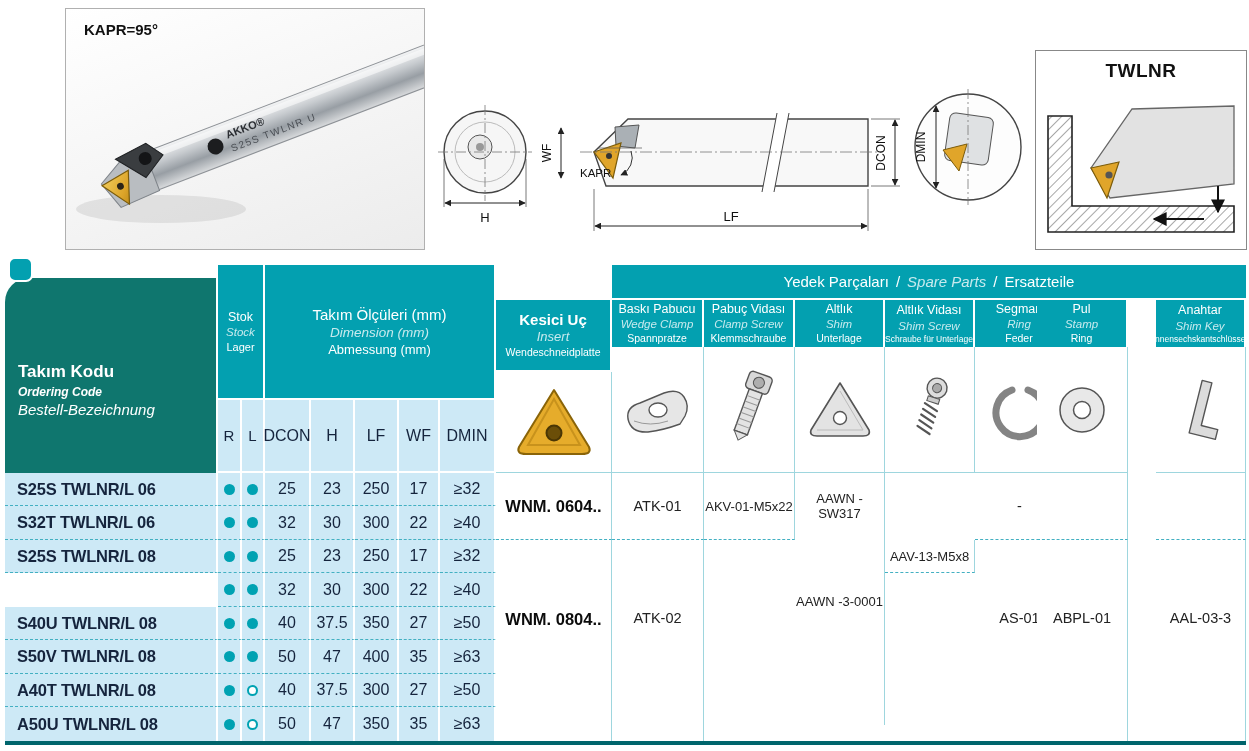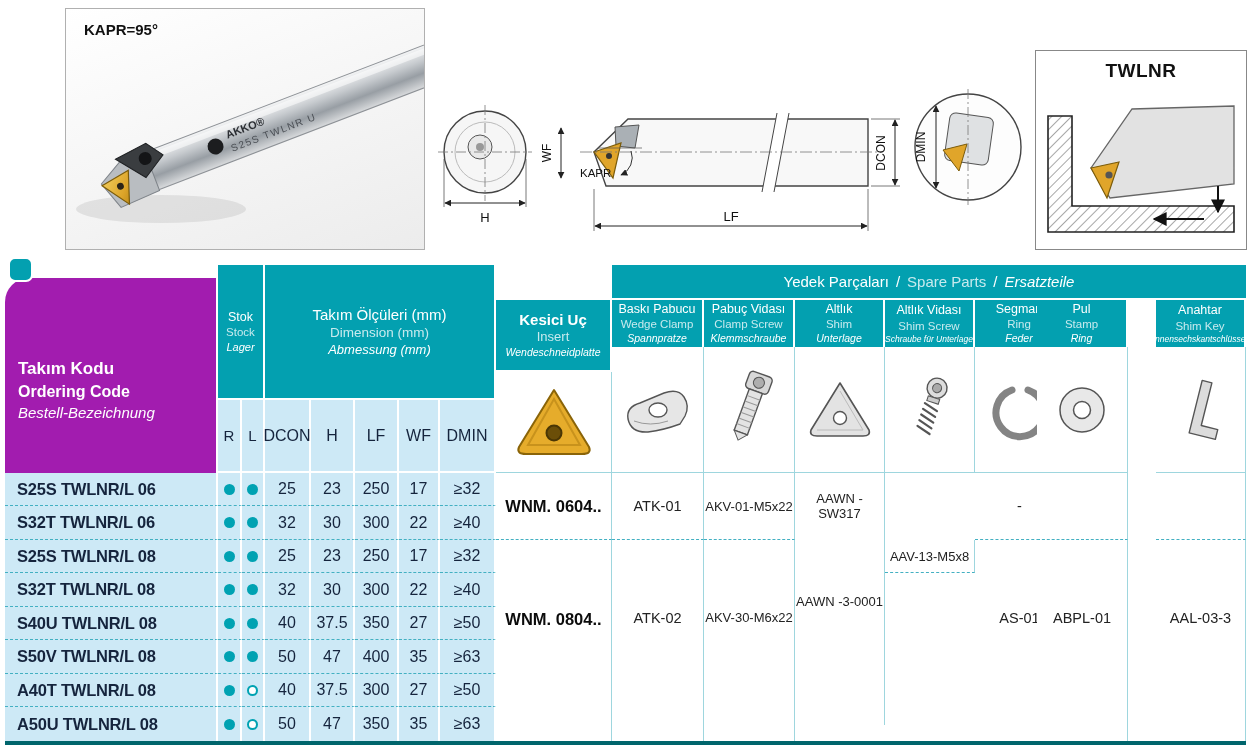--- a/index.html
+++ b/index.html
@@ -2,26 +2,26 @@
 <html><head>
 <meta charset="utf-8">
 <style>
   *{margin:0;padding:0;box-sizing:border-box}
   html,body{width:1249px;height:751px}
   body{position:relative;background:#fff;font-family:"Liberation Sans",sans-serif;overflow:hidden}
   .abs{position:absolute}
   #tbl{position:absolute;left:5px;top:256px;width:1241px;height:495px}
   .cell{position:absolute;display:flex;align-items:center;justify-content:center;text-align:center}
   .teal{background:#03a0b0;color:#fff}
-  .dk{background:#a21caf;color:#fff}
+  .dk{background:#0f766e;color:#fff}
   .lb{background:#cde9f6;color:#15243d}
   .wt{background:#fff;border-right:1px solid #9ed6de;color:#222}
   .col3{flex-direction:column;line-height:1.3}
-  .en{color:rgba(255,255,255,.78)}
-  .de{font-style:italic}
+  .en{font-style:italic;color:rgba(255,255,255,.78)}
+  .de{}
   .brd{border-right:2px solid #fff}
   .dashb{border-bottom:1px dashed #43b0c2}
   .code{justify-content:flex-start;padding-left:12px;font-weight:700;font-size:16.5px;letter-spacing:-.2px}
   .dv{font-size:16px}
   .dot{width:11px;height:11px;border-radius:50%;display:inline-block}
   .dot-filled{background:#00a2b2}
   .dot-hollow{background:#fff;border:2px solid #00a2b2}
   .pc{font-size:13px}
   .pc2{font-size:14.5px}
   .insname{font-weight:700;font-size:16.5px;color:#0c0c0c}
@@ -145,21 +145,21 @@
     <line x1="182" y1="104" x2="182" y2="130" stroke="#111" stroke-width="2" marker-end="url(#arrB)"></line>
   </svg>
 </div>
 
 <div id="tbl">
 
   <div class="abs" style="left:3px;top:1px;width:25px;height:25px;border-radius:7px;background:#03a0b0;border:2px solid #fff;z-index:3"></div>
 
   <div class="dk" style="position:absolute;left:0;top:22px;width:213px;height:195px;border-top-left-radius:24px;border-right:2px solid #fff;display:flex;flex-direction:column;justify-content:center;padding:30px 0 0 13px;line-height:1.35">
     <div style="font-weight:700;font-size:17px">Takım Kodu</div>
-    <div style="font-weight:700;font-size:16px">Ordering Code</div>
+    <div style="font-weight:700;font-style:italic;font-size:12px">Ordering Code</div>
     <div style="font-style:italic;font-size:15px">Bestell-Bezeichnung</div>
   </div>
 
   <div class="cell teal col3 brd" style="left:260px;top:9px;width:231px;height:133px">
     <div style="font-size:15px">Takım Ölçüleri (mm)</div>
     <div class="en" style="font-size:13.5px">Dimension (mm)</div>
     <div class="de" style="font-size:13px">Abmessung (mm)</div>
   </div>
 
   <div class="cell teal col3 brd" style="left:213px;top:9px;width:47px;height:133px">
@@ -320,21 +320,20 @@
     </div>
   <div class="cell lb brd c-l r2 dashb">
       <span class="dot dot-filled"></span>
     </div>
   <div class="cell lb brd dv c-dcon r2 dashb">25</div>
   <div class="cell lb brd dv c-h r2 dashb">23</div>
   <div class="cell lb brd dv c-lf r2 dashb">250</div>
   <div class="cell lb brd dv c-wf r2 dashb">17</div>
   <div class="cell lb brd dv c-dmin r2 dashb">≥32</div>
 
-  <div class="cell lb brd code c-code r3 dashb">S32T TWLNR/L 08</div>
   <div class="cell lb brd c-r r3 dashb">
       <span class="dot dot-filled"></span>
     </div>
   <div class="cell lb brd c-l r3 dashb">
       <span class="dot dot-filled"></span>
     </div>
   <div class="cell lb brd dv c-dcon r3 dashb">32</div>
   <div class="cell lb brd dv c-h r3 dashb">30</div>
   <div class="cell lb brd dv c-lf r3 dashb">300</div>
   <div class="cell lb brd dv c-wf r3 dashb">22</div>
@@ -395,21 +394,20 @@
   <div class="cell wt insname c-ins dashb" style="top:217px;height:67px">WNM. 0604..</div>
   <div class="cell wt pc2 c-p0 dashb" style="top:217px;height:67px">ATK-01</div>
   <div class="cell wt pc c-p1 dashb" style="top:217px;height:67px">AKV-01-M5x22</div>
   <div class="cell wt pc c-p2 dashb" style="top:217px;height:67px">AAWN -SW317</div>
   <div class="cell wt pc2 c-p4 dashb" style="top:217px;height:67px">-</div>
   <div class="cell wt pc2 c-p5 dashb" style="top:217px;height:67px"></div>
   <div class="cell wt pc2 c-p6 dashb" style="top:217px;height:67px"></div>
 
   <div class="cell wt insname pt c-ins" style="top:284px;height:201px">WNM. 0804..</div>
   <div class="cell wt pc2 pt c-p0" style="top:284px;height:201px">ATK-02</div>
-  <div class="cell wt pc pt c-p1" style="top:284px;height:201px">AKV-30-M6x22</div>
   <div class="cell wt pc pt c-p2" style="top:268px;height:201px">AAWN -3-0001</div>
   <div class="cell wt pc c-p3 dashb" style="top:284px;height:33px">AAV-13-M5x8</div>
   <div class="cell wt pc2 pt c-p4" style="top:284px;height:201px">AS-01</div>
   <div class="cell wt pc2 pt c-p5" style="top:284px;height:201px">ABPL-01</div>
   <div class="cell wt pc2 pt c-p6" style="top:284px;height:201px">AAL-03-3</div>
 
   <div class="abs" style="left:0;top:485px;width:1241px;height:4px;background:#00656c"></div>
 </div>
 
 </body></html>

